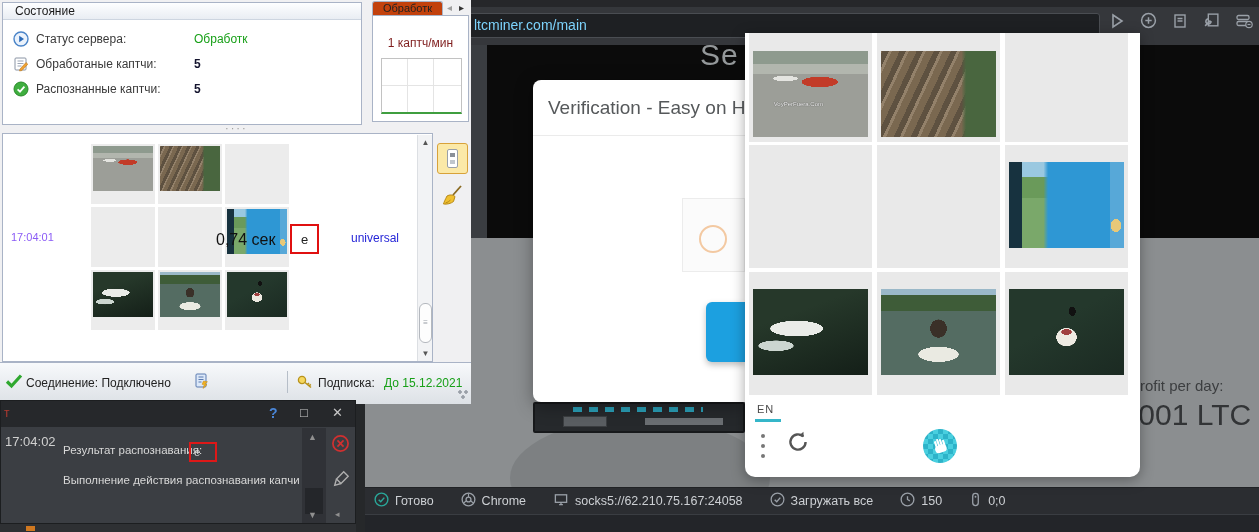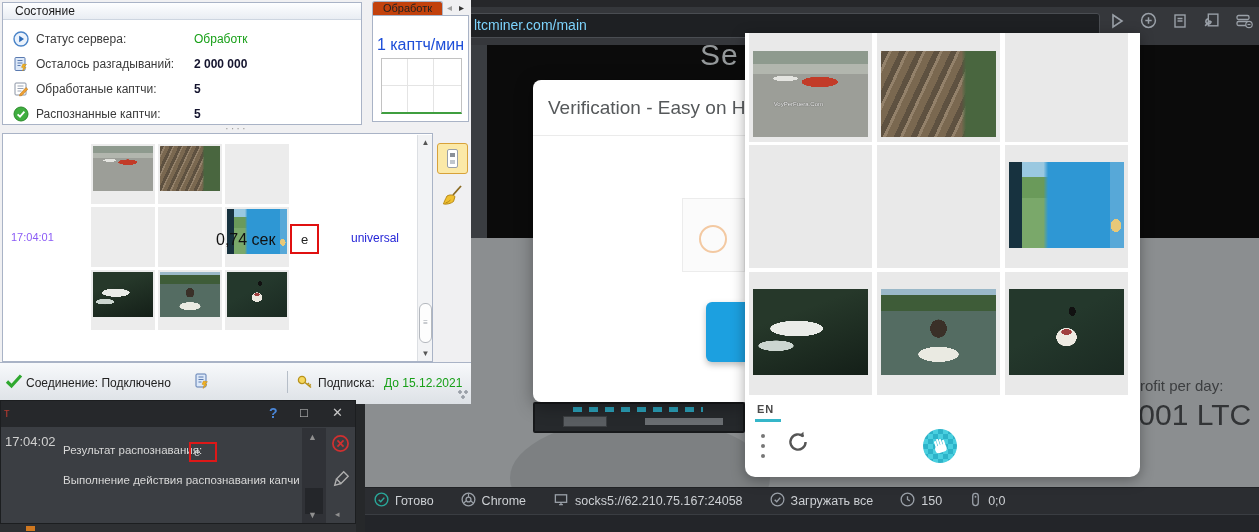--- a/index.html
+++ b/index.html
@@ -51,21 +51,21 @@
                   border-radius:6px 0 0 6px; box-shadow:0 3px 6px rgba(0,0,0,.25); }
 
   
   #captcha { left:745px; top:33px; width:395px; height:444px; background:#fff;
              border-radius:0 0 10px 10px; box-shadow:0 3px 14px rgba(0,0,0,.35); overflow:hidden; }
   .tile { position:absolute; width:123px; height:123px; background:#e9e9e9; }
   .tile .ph { position:absolute; left:4px; width:115px; height:86px; overflow:hidden; }
   .c1 { left:4px; } .c2 { left:132px; } .c3 { left:260px; }
   .r1 { top:-14px; } .r2 { top:112px; } .r3 { top:239px; }
   .r1 .ph { top:32px; } .r2 .ph { top:17px; } .r3 .ph { top:17px; }
-  .cap-lang { left:12px; top:370px; color:#4a4a4a; font-size:11px; font-weight:bold;
+  .cap-lang { left:12px; top:370px; color:#4a4a4a; font-size:11px; font-weight:normal;
               letter-spacing:1px; }
   .cap-lang-underline { left:10px; top:386px; width:26px; height:3px; background:#35b6c9; }
   .cap-dots { left:16px; top:401px; width:4px; }
   .cap-dots i { display:block; width:4px; height:4px; border-radius:50%; background:#777;
                 margin-bottom:6px; }
   .cap-refresh { left:40px; top:396px; }
   .cap-logo { left:178px; top:396px; width:34px; height:34px; border-radius:50%;
               background:repeating-conic-gradient(#2db3c9 0 25%,#49cfdf 0 50%);
               background-size:10px 10px; display:flex; align-items:center; justify-content:center; }
   .cap-skip { left:305px; top:399px; width:80px; height:35px; background:#909090;
@@ -135,21 +135,21 @@
   .gb-row .val { font-weight:bold; color:#14142e; }
   .val-green { color:#18a018 !important; font-weight:normal !important; }
 
   .tab { left:372px; top:1px; width:71px; height:14px; background:#c2410c;
          border:1px solid #a9b3c6; border-bottom:none; border-radius:3px 3px 0 0;
          font-size:11px; color:#222; text-align:center; line-height:13px; }
   .tab-arrows { left:447px; top:2px; font-size:10px; color:#333; display:flex; gap:7px; }
   .tab-arrows .dis { color:#a0a0a0; }
   .ratepanel { left:372px; top:15px; width:97px; height:107px; background:#fff;
                border:1px solid #a9b3c6; }
-  .rate-text { margin-top:20px; text-align:center; font-size:16px; color:#1d4ed8; }
+  .rate-text { margin-top:20px; text-align:center; font-size:12px; color:#7f1d1d; }
   .minichart { position:absolute; left:8px; top:42px; width:81px; height:56px;
     border:1px solid #c2c2c2; border-bottom:2px solid #3f9e3f; background:
     linear-gradient(90deg, rgba(0,0,0,0) 0 32%, #e4e4e4 32% 33%, rgba(0,0,0,0) 33% 65%, #e4e4e4 65% 66%, rgba(0,0,0,0) 66%),
     linear-gradient(rgba(0,0,0,0) 0 49%, #e4e4e4 49% 51%, rgba(0,0,0,0) 51%), #fff; }
   .splitter-dots { left:225px; top:122px; color:#9a9a9a; font-size:11px; letter-spacing:2px; }
 
   .logpanel { left:2px; top:133px; width:431px; height:229px; background:#fff;
               border:1px solid #a9b3c6; overflow:hidden; }
   .log-time { left:8px; top:97px; font-size:11px; color:#8b5cf6; }
   .minigrid { left:88px; top:10px; width:198px; }
@@ -393,29 +393,20 @@
         <div class="gb-row">
           <span class="ic"><svg width="16" height="16" viewBox="0 0 16 16">
                 <circle cx="8" cy="8" r="7" fill="#eaf2fc" stroke="#4a84c8" stroke-width="1.4"></circle>
                 <path d="M6.2 4.8 L11 8 L6.2 11.2 Z" fill="#2a6ab8"></path>
               </svg></span>
           <span class="lbl">Статус сервера:</span>
           <span class="val val-green">Обработк</span>
         </div>
         <div class="gb-row">
           <span class="ic"><svg width="16" height="16" viewBox="0 0 16 16">
-                <rect x="2" y="1.5" width="10" height="13" rx="1" fill="#dce8f8" stroke="#5a7ab0" stroke-width="1"></rect>
-                <path d="M4.5 4.5h5M4.5 7h5M4.5 9.5h3" stroke="#5a7ab0" stroke-width="1"></path>
-                <path d="M10 8 L13.5 8.5 L11 11 L13 11.5 L9.5 15 L10.5 11.8 L8.5 11.3 Z" fill="#f0b020" stroke="#c88a10" stroke-width=".5"></path>
-              </svg></span>
-          <span class="lbl">Осталось разгадываний:</span>
-          <span class="val">2 000 000</span>
-        </div>
-        <div class="gb-row">
-          <span class="ic"><svg width="16" height="16" viewBox="0 0 16 16">
                 <rect x="2" y="2" width="11" height="12" rx="1" fill="#fff" stroke="#8a94a4" stroke-width="1"></rect>
                 <path d="M4.5 5h6M4.5 7.5h6M4.5 10h4" stroke="#9aa4b4" stroke-width="1"></path>
                 <path d="M7 13 L13 6.5 L14.8 8.2 L9 14.5 L6.5 15 Z" fill="#f0a030" stroke="#b87820" stroke-width=".6"></path>
               </svg></span>
           <span class="lbl">Обработаные каптчи:</span>
           <span class="val">5</span>
         </div>
         <div class="gb-row">
           <span class="ic"><svg width="16" height="16" viewBox="0 0 16 16">
                 <circle cx="8" cy="8" r="7" fill="#3fae3f" stroke="#2a8a2a" stroke-width="1"></circle>

